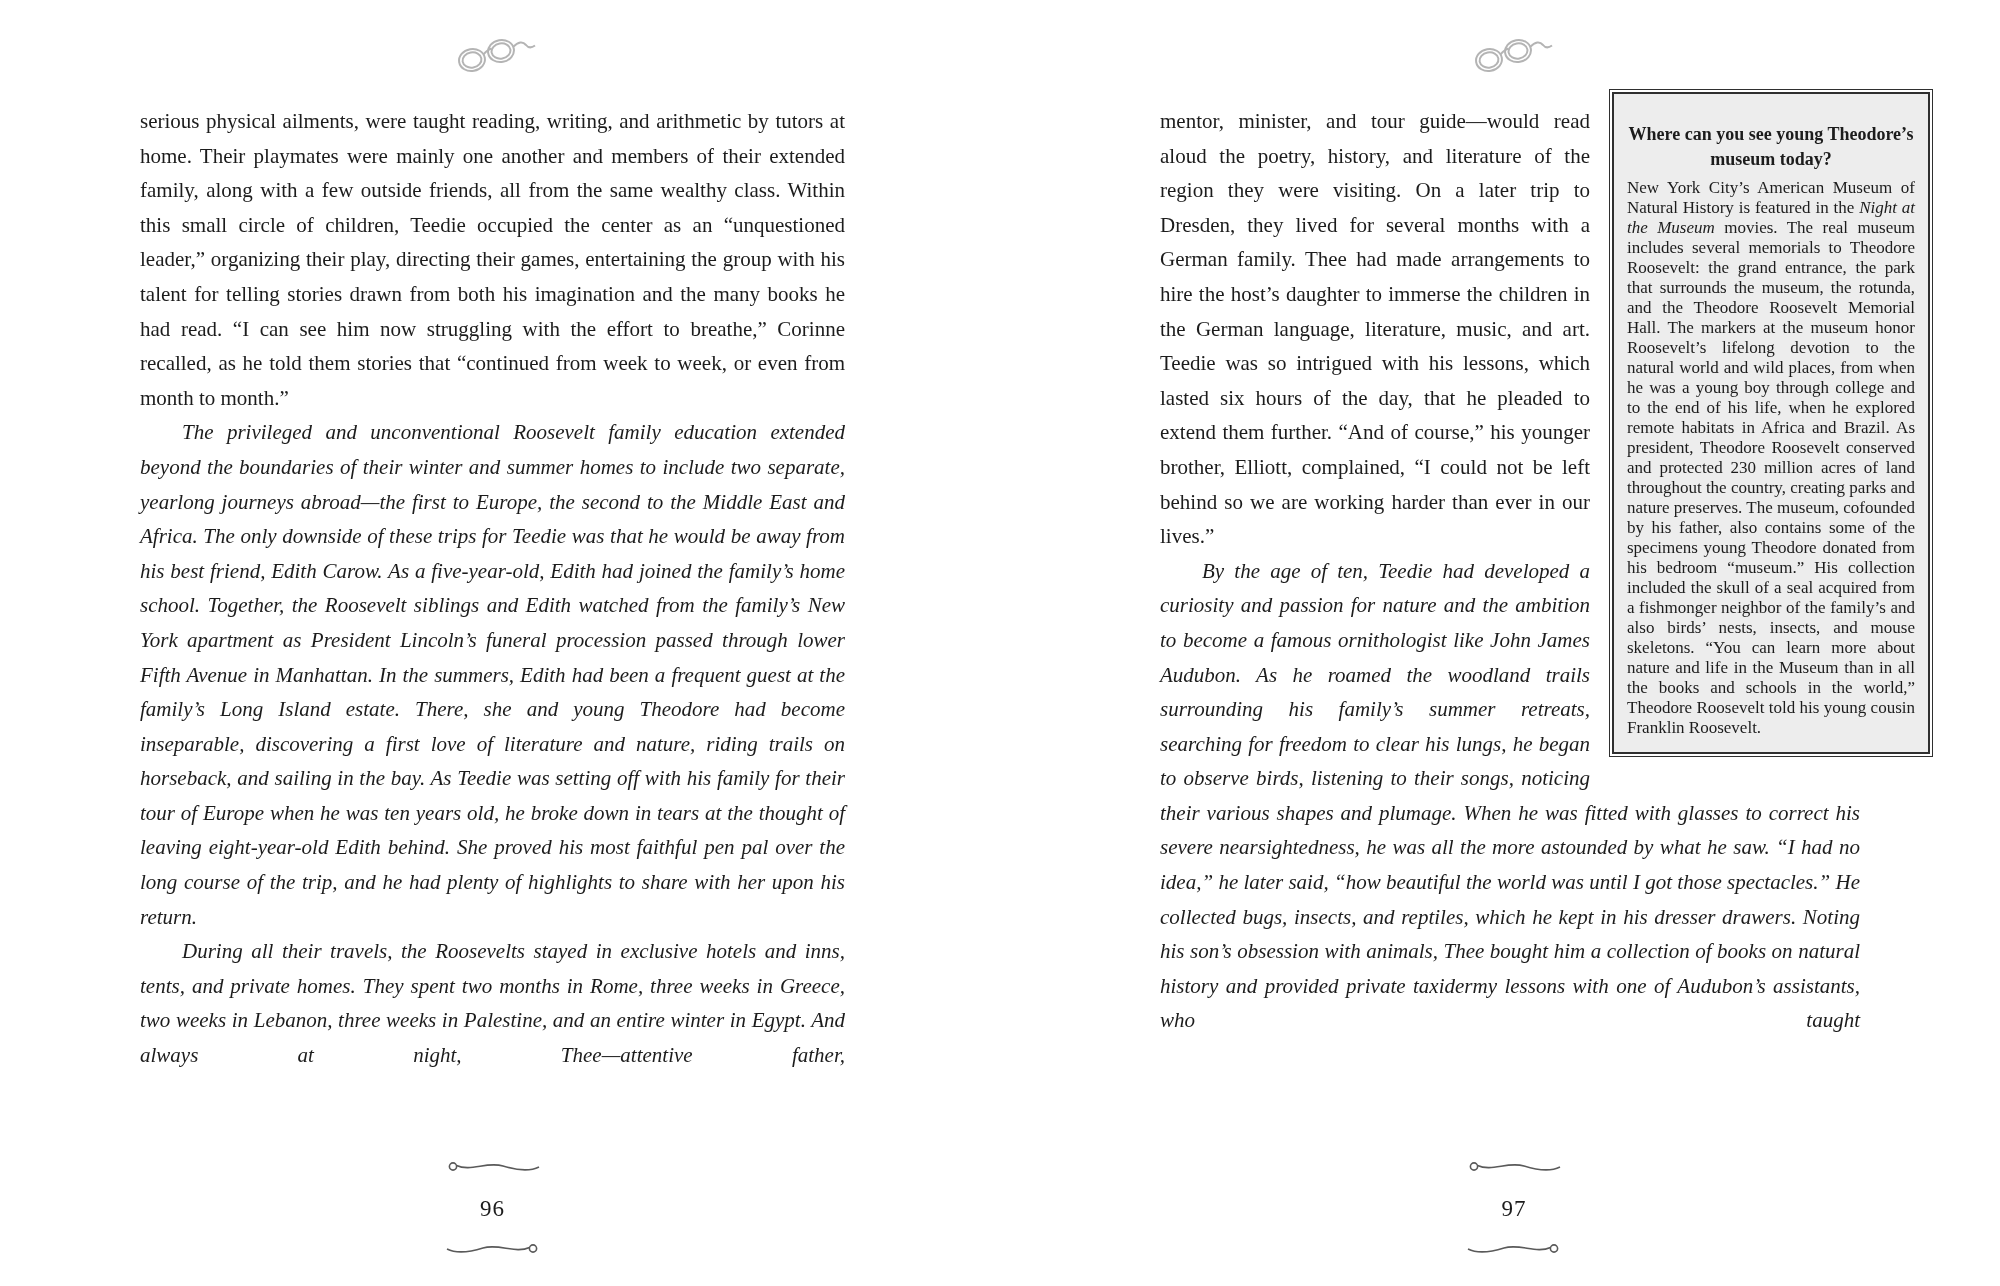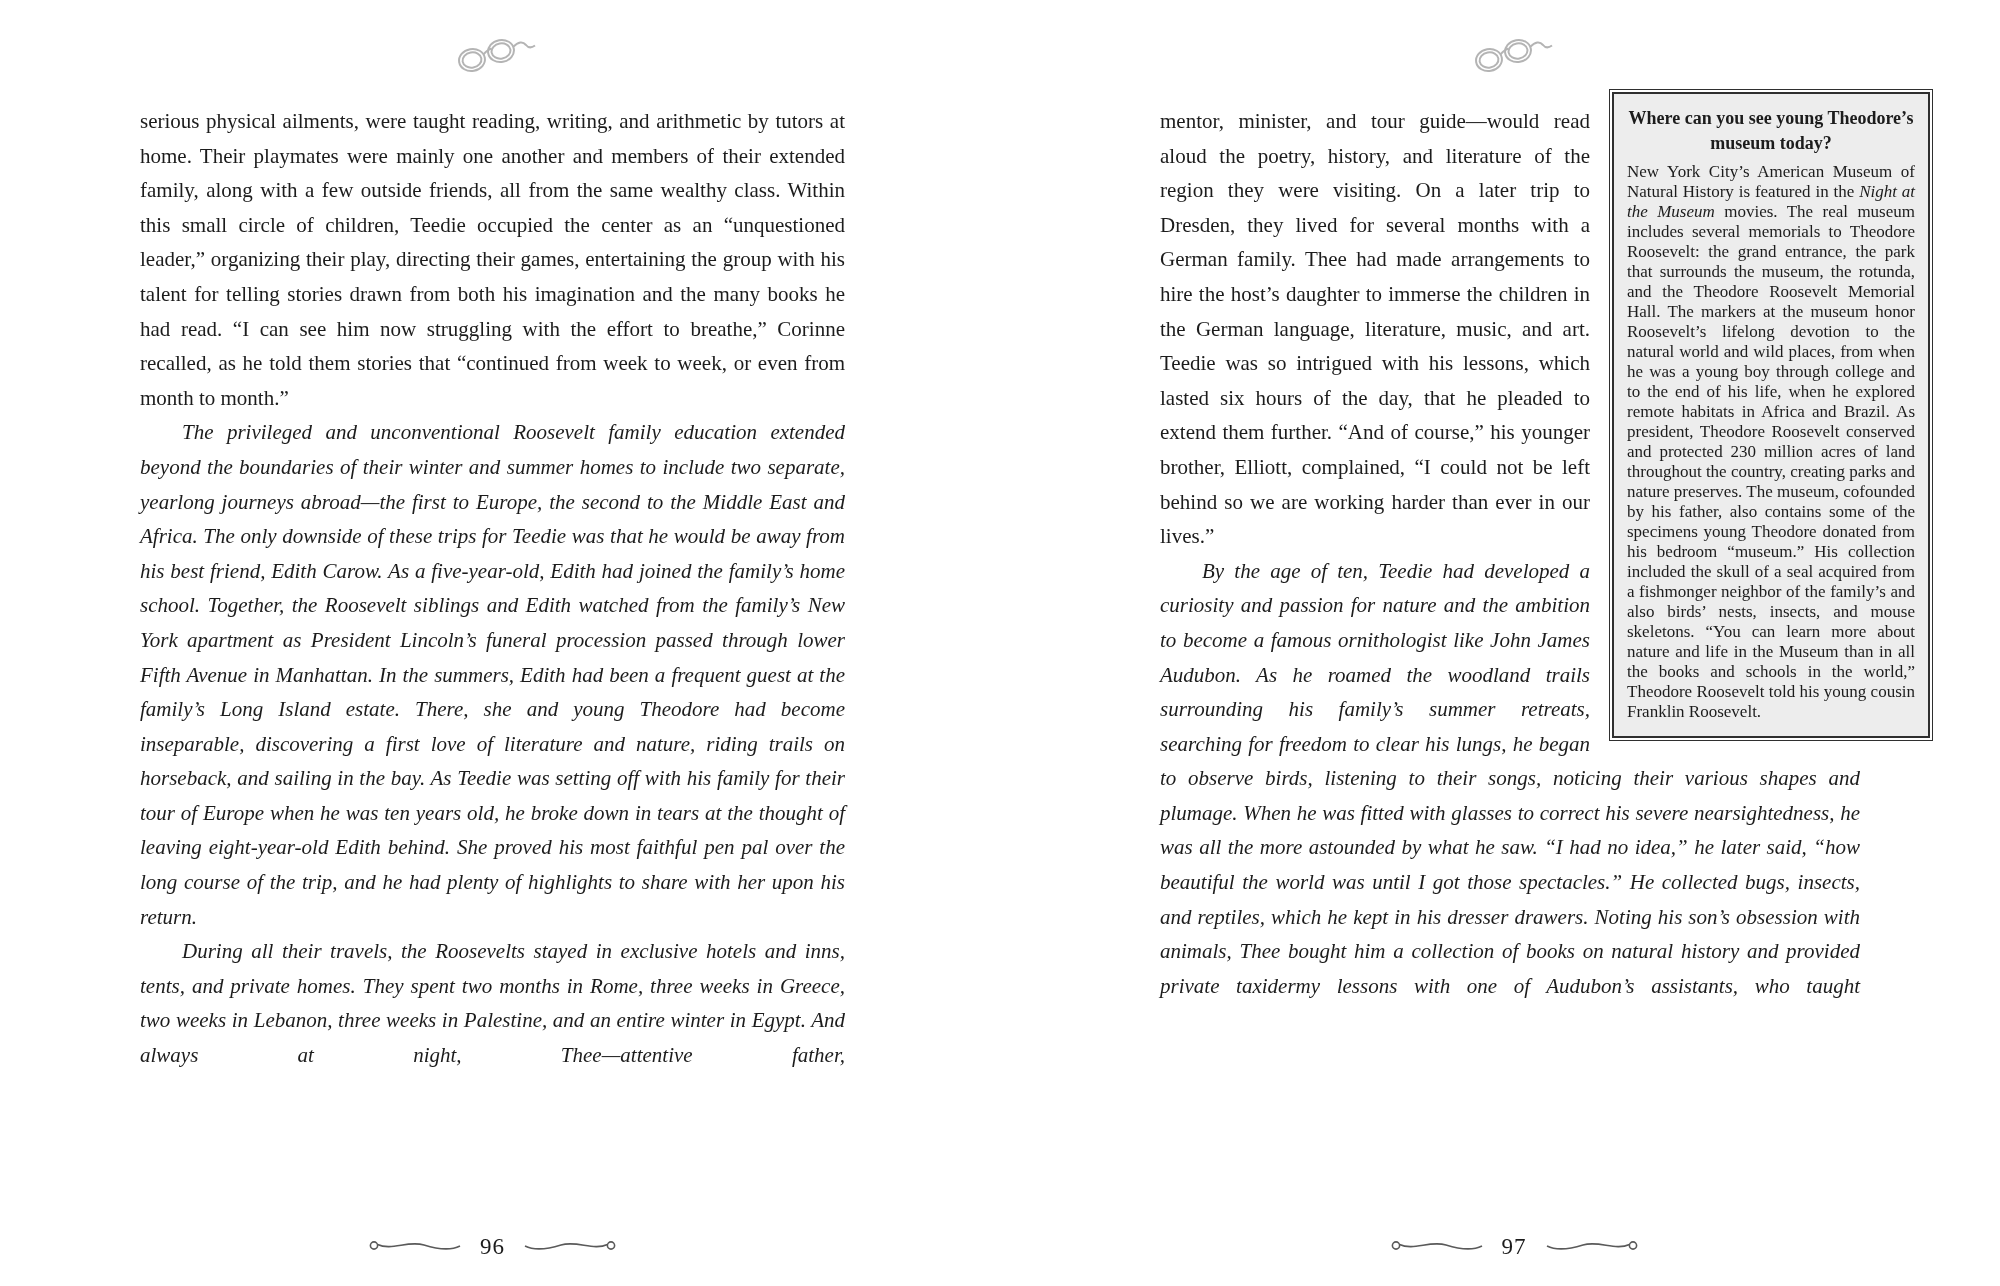--- a/index.html
+++ b/index.html
@@ -33,21 +33,21 @@
 
   
   .sidebar {
     float: right;
     width: 318px;
     margin: -12px -70px 20px 22px;
     background: #ededed;
     border: 2px solid #2f2f2f;
     outline: 1px solid #2f2f2f;
     outline-offset: 2px;
-    padding: 12px 13px 14px 13px;
+    padding: 28px 13px 14px 13px;
   }
   .sidebar-title {
     font-weight: bold;
     font-size: 18px;
     line-height: 25px;
     text-align: center;
     margin-bottom: 6px;
   }
   .sidebar-body {
     font-size: 17px;
@@ -56,20 +56,21 @@
   }
   .sidebar-body em { font-style: italic; }
 
   .page-footer {
     position: absolute;
     bottom: 26px;
     display: flex;
     align-items: center;
     justify-content: center;
     gap: 18px;
+    flex-direction: column;
   }
   .page-left  .page-footer { left: 140px; width: 705px; }
   .page-right .page-footer { left: 164px; width: 700px; }
   .page-number { font-size: 23px; letter-spacing: 1px; }
   .flourish svg { display: block; }
   .flourish.mirror svg { transform: scaleX(-1); }
 </style>
 </head>
 <body>
 

